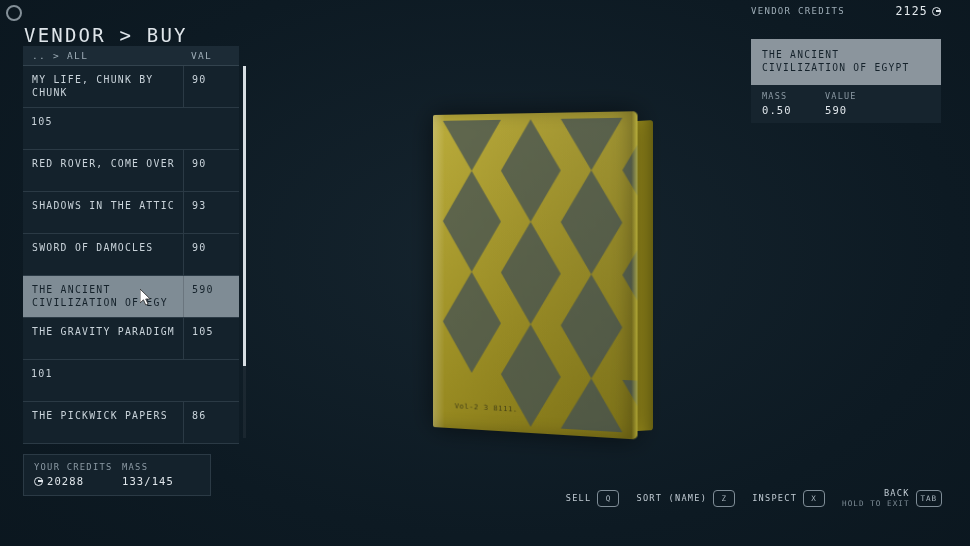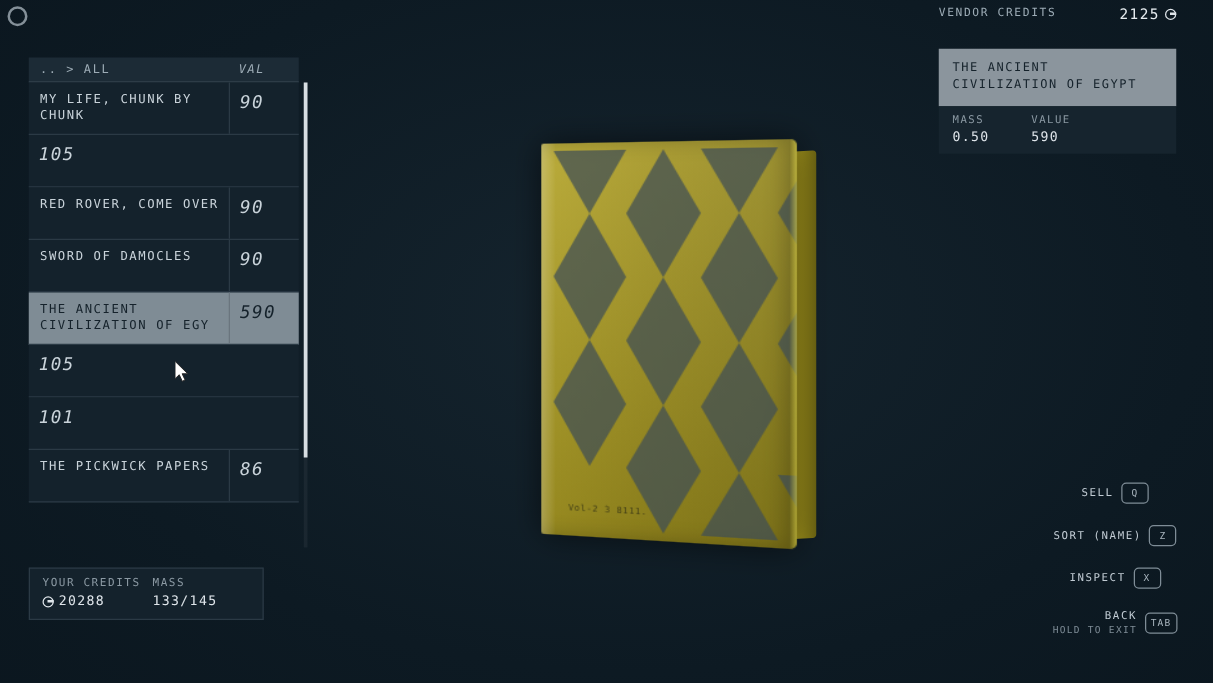--- a/index.html
+++ b/index.html
@@ -53,21 +53,21 @@
     display: flex;
     height: 20px;
     background: #1c2b36;
     border-bottom: 1px solid #33434e;
     align-items: center;
     font-size: 9.5px;
     letter-spacing: 1.3px;
     color: #9dacb6;
   }
   #list-header .h-name { flex: 1; padding-left: 9px; }
-  #list-header .h-val  { width: 55px; padding-left: 7px; font-style: italic; }
+  #list-header .h-val  { width: 55px; padding-left: 7px; }
 
   #list-rows {
     position: relative;
     height: 372px;
   }
 
   .row {
     display: flex;
     height: 42px;
     border-bottom: 1px solid #2b3a45;
@@ -86,24 +86,23 @@
     letter-spacing: 1.25px;
     line-height: 12.5px;
     color: #c9d3da;
     border-right: 1px solid #2b3a45;
   }
   .row.selected .r-name { border-right: 1px solid #6a757e; }
 
   .r-val {
     width: 55px;
     padding: 8px 0 0 8px;
-    font-size: 14px;
+    font-size: 10px;
     letter-spacing: 1.2px;
     color: #c9d3da;
-    font-style: italic;
   }
 
   
   #list-scroll-track {
     position: absolute;
     right: -7px; top: 20px;
     width: 3px;
     height: 372px;
     background: rgba(255,255,255,0.05);
   }
@@ -289,21 +288,20 @@
     font-family: "DejaVu Sans Mono", monospace;
   }
 
   
   #action-bar {
     position: absolute;
     right: 28px; bottom: 38px;
     display: flex;
     align-items: center;
     gap: 17px;
-    flex-direction: column;
   }
   .action {
     display: flex;
     align-items: center;
     gap: 6px;
   }
   .action-label {
     font-size: 8.6px;
     letter-spacing: 1.25px;
     color: #c2ccd4;
@@ -338,20 +336,21 @@
     pointer-events: none;
   }
 </style>
 </head>
 <body>
 
 <div id="screen">
 
   <div id="sys-icon"></div>
 
+  <div id="page-title">VENDOR &gt; BUY</div>
 
   <div id="list-panel">
 
     <div id="list-header">
       <div class="h-name">.. &gt; ALL</div>
       <div class="h-val">VAL</div>
     </div>
 
     <div id="list-rows">
         <div class="row">
@@ -359,28 +358,33 @@
           <div class="r-val">90</div>
         </div>
         <div class="row">
           <div class="r-val">105</div>
         </div>
         <div class="row">
           <div class="r-name">RED ROVER, COME OVER</div>
           <div class="r-val">90</div>
         </div>
         <div class="row">
+          <div class="r-name">SHADOWS IN THE ATTIC</div>
+          <div class="r-val">93</div>
+        </div>
+        <div class="row">
           <div class="r-name">SWORD OF DAMOCLES</div>
           <div class="r-val">90</div>
         </div>
         <div class="row selected">
           <div class="r-name">THE ANCIENT CIVILIZATION OF EGY</div>
           <div class="r-val">590</div>
         </div>
         <div class="row">
+          <div class="r-name">THE GRAVITY PARADIGM</div>
           <div class="r-val">105</div>
         </div>
         <div class="row">
           <div class="r-val">101</div>
         </div>
         <div class="row">
           <div class="r-name">THE PICKWICK PAPERS</div>
           <div class="r-val">86</div>
         </div>
       </div>

